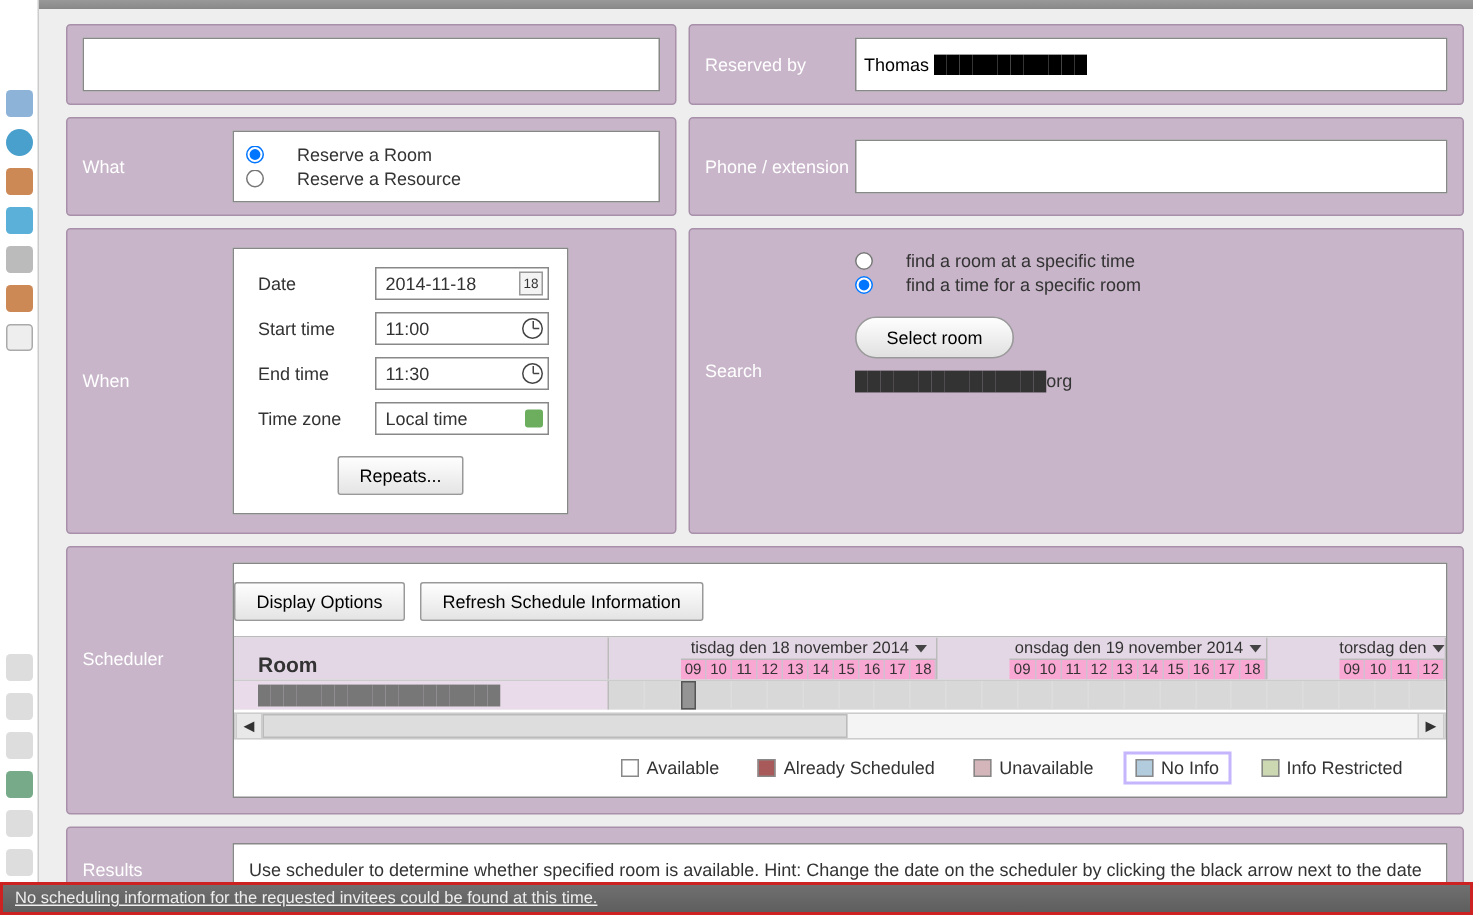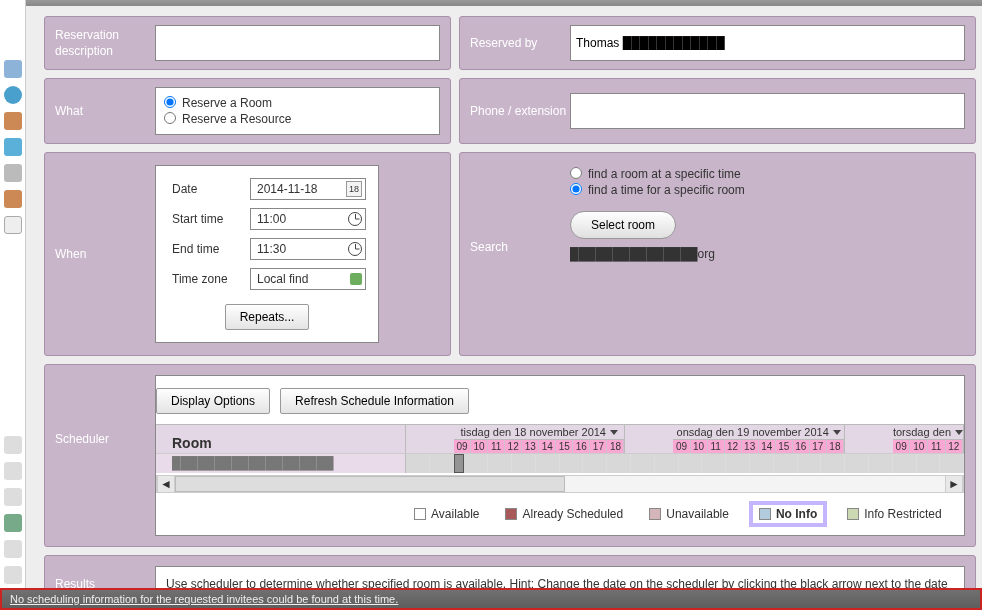--- a/index.html
+++ b/index.html
@@ -10,21 +10,21 @@
   .top-edge { height: 6px; background: linear-gradient(#999,#888); margin: -12px -6px 10px -18px; }
   .row { display: flex; gap: 8px; margin-bottom: 8px; }
   .panel { background: #c8b5c9; border: 1px solid #a890aa; border-radius: 3px; padding: 8px 10px; display: flex; align-items: center; }
   .panel.left { width: 407px; }
   .panel.right { flex: 1; }
   .panel.full { width: 100%; }
   .label-col { width: 100px; color: #fff; font-size: 12px; line-height: 16px; flex-shrink: 0; }
   .content-col { flex: 1; }
   .white-box { background: #fff; border: 1px solid #888; padding: 6px 8px; }
   .text-input { width: 100%; height: 36px; border: 1px solid #888; background: #fff; padding: 2px 5px; font-size: 12px; }
-  .radio-line { display: flex; align-items: flex-start; gap: 6px; font-size: 12px; margin: 2px 0; }
+  .radio-line { display: flex; align-items: center; gap: 22px; font-size: 12px; margin: 2px 0; }
   input[type=radio] { width: 12px; height: 12px; }
   .when-grid { display: grid; grid-template-columns: 72px 116px; row-gap: 8px; column-gap: 6px; align-items: center; font-size: 12px; }
   .date-field { height: 22px; border: 1px solid #888; display: flex; align-items: center; justify-content: space-between; padding: 0 3px 0 6px; font-size: 12px; background: #fff; }
   .date-btn { width: 16px; height: 16px; border: 1px solid #999; background: #f3f3f3; font-size: 9px; display: flex; align-items: center; justify-content: center; cursor: pointer; }
   .clock-icon { width: 14px; height: 14px; border: 1.5px solid #444; border-radius: 50%; position: relative; }
   .clock-icon::before, .clock-icon::after { content: ""; position: absolute; background: #444; left: 50%; bottom: 50%; width: 1px; transform-origin: bottom; }
   .clock-icon::before { height: 5px; }
   .clock-icon::after { height: 4px; transform: rotate(90deg); }
   .tz-icon { width: 12px; height: 12px; background: #6cae5e; border-radius: 2px; }
   .btn { background: linear-gradient(#fefefe,#e4e4e4); border: 1px solid #999; border-radius: 2px; padding: 5px 14px; font-size: 12px; cursor: pointer; }
@@ -42,21 +42,21 @@
   .data-row { display: flex; height: 20px; background: #e6e6e6; border-top: 1px solid #ccc; }
   .room-name { width: 250px; border-right: 1px solid #bbb; padding: 2px 16px; font-size: 12px; color: #777; background: #e9dbe9; white-space: nowrap; overflow: hidden; }
   .slots { flex: 1; display: flex; }
   .slot { flex: 1; border-right: 1px solid #ddd; background: #d8d8d8; }
   .scrollbar { height: 18px; background: #f4f4f4; border: 1px solid #ccc; display: flex; align-items: center; margin-top: 2px; position: relative; }
   .sc-track { flex: 1; height: 100%; position: relative; }
   .sc-thumb { position: absolute; left: 0; width: 390px; height: 100%; background: #ddd; border: 1px solid #bbb; }
   .sc-btn { width: 18px; height: 100%; background: #e8e8e8; border-left: 1px solid #ccc; border-right: 1px solid #ccc; display: flex; align-items: center; justify-content: center; }
   .legend { display: flex; gap: 14px; align-items: center; font-size: 12px; padding: 8px 0 0 252px; }
   .lg { display: flex; align-items: center; gap: 5px; padding: 2px 6px; }
-  .lg.boxed { border: 4px solid #c4b5fd; font-weight: bold; }
+  .lg.boxed { border: 2px solid #c4b5fd; }
   .sw { width: 12px; height: 12px; border: 1px solid #888; }
   .sw.wh { background: #fff; }
   .sw.rd { background: #a85a5a; }
   .sw.pk { background: #d4b5b9; }
   .sw.bl { background: #b2ccde; }
   .sw.gn { background: #cbd8b2; }
   .statusbar { position: absolute; left: 0; right: 0; bottom: 0; height: 22px; background: linear-gradient(#707070,#5e5e5e); border: 2px solid #c22; color: #eee; font-size: 11px; display: flex; align-items: center; padding: 0 8px; text-decoration: underline; }
   .when-box { width: 224px; }
 </style>
 </head>
@@ -78,21 +78,20 @@
   <div class="dock-icon" style="background:#ddd"></div>
   <div class="dock-icon" style="background:#ddd"></div>
   <div class="dock-icon" style="background:#9bd"></div>
 </div>
 
 <div class="main">
   <div class="top-edge"></div>
 
   <div class="row">
     <div class="panel left">
-      <div class="label-col">Reservation description</div>
       <div class="content-col"><input type="text" class="text-input" value="" style=""></div>
     </div>
     <div class="panel right">
       <div class="label-col">Reserved by</div>
       <div class="content-col"><input type="text" class="text-input" value="Thomas ████████████" style=""></div>
     </div>
   </div>
 
   <div class="row">
     <div class="panel left">
@@ -132,21 +131,21 @@
                 <span>11:00</span>
                 <span class="clock-icon"></span>
               </div>
             <span>End time</span>
             <div class="date-field">
                 <span>11:30</span>
                 <span class="clock-icon"></span>
               </div>
             <span>Time zone</span>
             <div class="date-field">
-                <span>Local find</span>
+                <span>Local time</span>
                 <span class="tz-icon"></span>
               </div>
           </div>
           <div style="text-align:center;margin-top:14px;">
             <button class="btn">Repeats...</button>
           </div>
         </div>
       </div>
     </div>
     <div class="panel right" style="align-items:flex-start;padding:12px 10px;">

